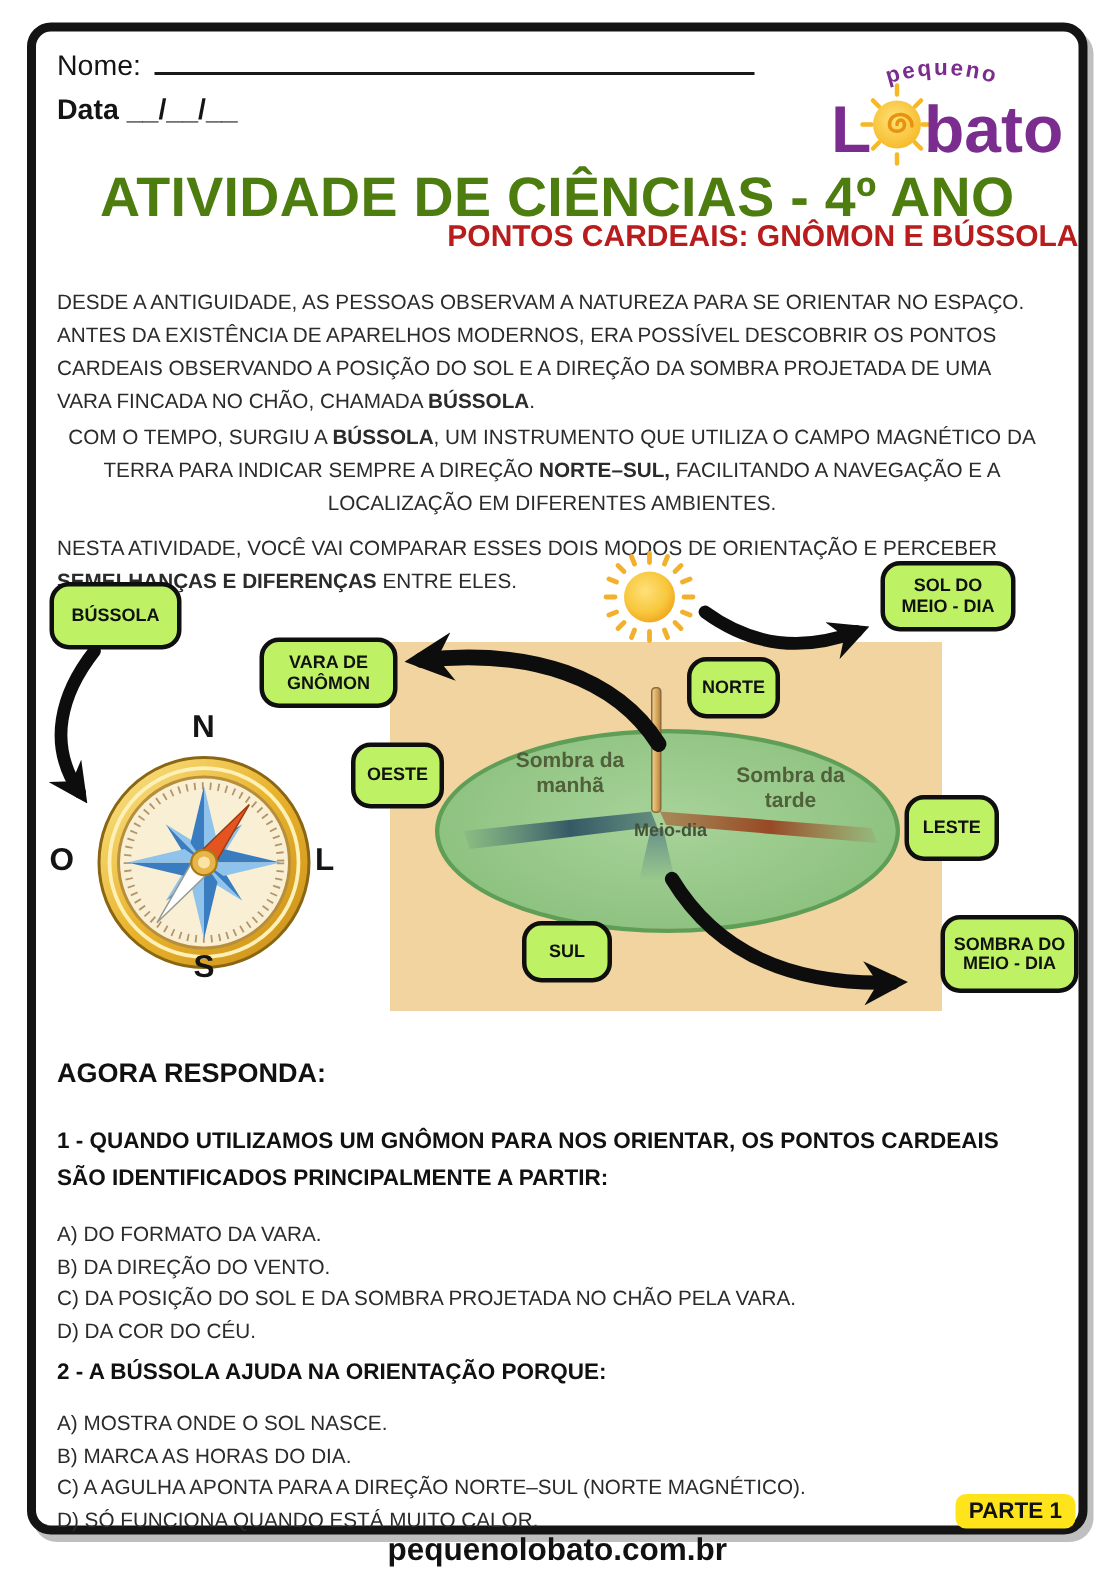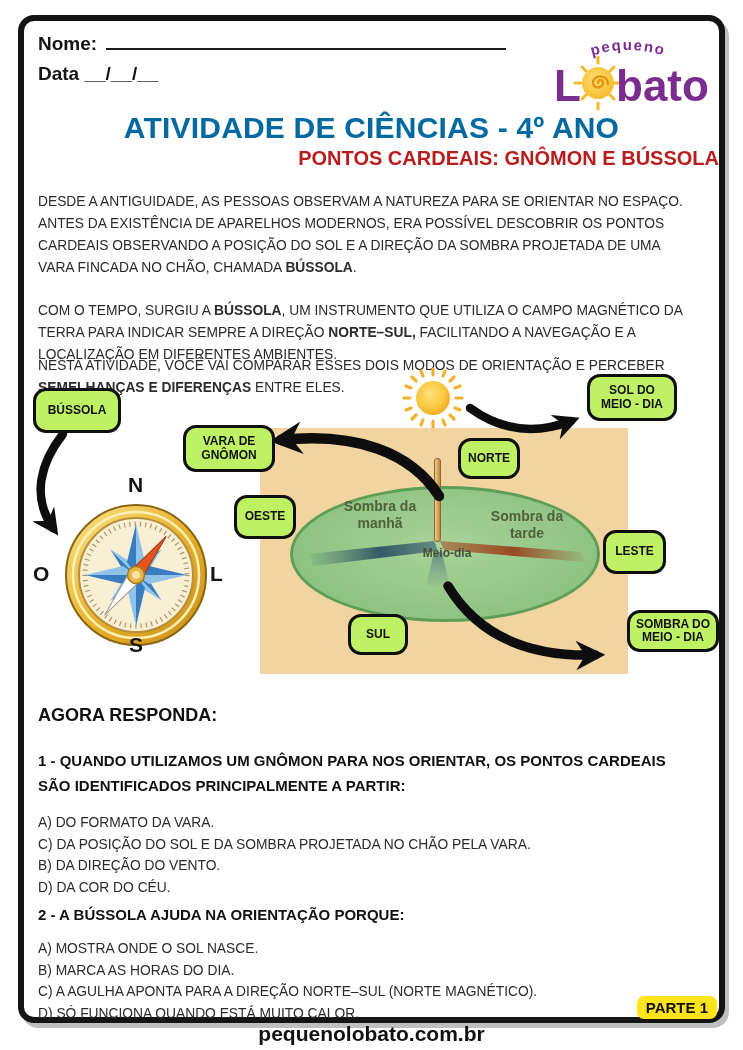--- a/index.html
+++ b/index.html
@@ -2,50 +2,50 @@
 <html><head>
 <meta charset="utf-8">
 <style>
   html,body{margin:0;padding:0;background:#ffffff;}
   .canvas{position:relative;width:743px;height:1050px;background:#ffffff;overflow:hidden;
           font-family:"Liberation Sans",sans-serif;color:#222;}
   .frame{position:absolute;left:18px;top:15px;width:707px;height:1008px;box-sizing:border-box;
          border:6px solid #141414;border-radius:16px;background:#fff;
          box-shadow:4px 5px 0 rgba(0,0,0,0.25);}
   
-  .name-line{position:absolute;left:14px;top:12px;font-size:19px;font-weight:700;color:#141414;white-space:nowrap;}
+  .name-line{position:absolute;left:14px;top:12px;font-size:19px;font-weight:400;color:#141414;white-space:nowrap;}
   .name-rule{display:inline-block;width:400px;border-bottom:2.5px solid #1b1b1b;height:15px;margin-left:9px;}
   .date-line{position:absolute;left:14px;top:42px;font-size:19px;font-weight:700;color:#141414;}
   .logo{position:absolute;right:8px;top:0px;width:165px;height:96px;}
   
-  .title{position:absolute;left:0;top:90px;width:100%;text-align:center;font-size:30px;font-weight:800;color:#0369a1;letter-spacing:.2px;}
+  .title{position:absolute;left:0;top:90px;width:100%;text-align:center;font-size:37px;font-weight:800;color:#4d7c0f;letter-spacing:.2px;}
   .subtitle{position:absolute;left:0;top:126px;width:100%;text-align:right;font-size:20px;font-weight:800;color:#b91c1c;}
   
   .para{position:absolute;left:14px;width:660px;font-size:13.8px;line-height:22px;color:#2b2b2b;}
-  .p1{top:156px;} .p2{top:265px;} .p3{top:320px;}
+  .p1{top:156px;} .p2{top:246px;text-align:center;} .p3{top:320px;}
   
   .diagram{position:relative;position:absolute;left:1px;top:351px;width:692px;height:322px;}
   .tan{position:absolute;left:235px;top:56px;width:368px;height:246px;background:#f1d49f;}
   .ground{position:absolute;left:265px;top:114px;width:310px;height:136px;border-radius:50%;
           background:radial-gradient(ellipse at 50% 45%, #a8d399 0%, #8fc382 70%, #85bb79 100%);
           border:3px solid #5f9e57;box-sizing:border-box;}
   .stick{position:absolute;left:409px;top:86px;width:7px;height:84px;border-radius:3px;
          background:linear-gradient(90deg,#f0cc8a,#d9a85e 55%,#b8853c);border:1px solid #8a6a3a;box-sizing:border-box;}
   .overlay-svg{position:absolute;left:0;top:0;width:692px;height:322px;overflow:visible;}
   .tag{position:absolute;display:flex;align-items:center;justify-content:center;text-align:center;
        background:#bef264;border:3.5px solid #0f0f0f;border-radius:13px;font-size:12px;font-weight:800;
        line-height:1.12;color:#111;box-sizing:border-box;padding:2px 3px;}
   .t-bussola{left:8px;top:16px;width:88px;height:45px;}
-  .t-vara{left:148px;top:53px;width:92px;height:47px;margin-left:10px;}
+  .t-vara{left:148px;top:53px;width:92px;height:47px;}
   .t-sol{left:562px;top:2px;width:90px;height:47px;}
   .t-norte{left:433px;top:66px;width:62px;height:41px;}
   .t-oeste{left:209px;top:123px;width:62px;height:44px;}
   .t-leste{left:578px;top:158px;width:63px;height:44px;}
   .t-sul{left:323px;top:242px;width:60px;height:41px;}
-  .t-sombra{left:602px;top:238px;width:92px;height:42px;}
+  .t-sombra{left:602px;top:238px;width:92px;height:52px;}
   .shadow-label{position:absolute;font-weight:700;color:#50603a;font-size:14px;line-height:17px;text-align:center;}
   .lab-manha{left:305px;top:126px;width:100px;}
   .lab-tarde{left:452px;top:136px;width:100px;}
   .lab-meiodia{left:378px;top:173px;width:88px;font-size:12px;color:#46513a;}
   .compass-letter{position:absolute;font-size:21px;font-weight:800;color:#141414;}
   .cl-n{left:103px;top:101px;} .cl-s{left:104px;top:261px;}
   .cl-o{left:8px;top:190px;} .cl-l{left:185px;top:190px;}
   .compass-svg{position:absolute;left:36px;top:128px;width:150px;height:150px;}
   .sun-svg{position:absolute;left:376px;top:-6px;width:64px;height:64px;}
   
@@ -251,22 +251,22 @@
       <div class="tag t-leste">LESTE</div>
       <div class="tag t-sul">SUL</div>
       <div class="tag t-sombra">SOMBRA DO MEIO - DIA</div>
     </div>
 
     <div class="answers-heading">AGORA RESPONDA:</div>
 
     <div class="question q1">1 - QUANDO UTILIZAMOS UM GNÔMON PARA NOS ORIENTAR, OS PONTOS CARDEAIS SÃO IDENTIFICADOS PRINCIPALMENTE A PARTIR:</div>
     <div class="options opts1">
       <div>A) DO FORMATO DA VARA.</div>
+      <div>B) DA DIREÇÃO DO VENTO.</div>
       <div>C) DA POSIÇÃO DO SOL E DA SOMBRA PROJETADA NO CHÃO PELA VARA.</div>
-      <div>B) DA DIREÇÃO DO VENTO.</div>
       <div>D) DA COR DO CÉU.</div>
     </div>
 
     <div class="question q2">2 - A BÚSSOLA AJUDA NA ORIENTAÇÃO PORQUE:</div>
     <div class="options opts2">
       <div>A) MOSTRA ONDE O SOL NASCE.</div>
       <div>B) MARCA AS HORAS DO DIA.</div>
       <div>C) A AGULHA APONTA PARA A DIREÇÃO NORTE–SUL (NORTE MAGNÉTICO).</div>
       <div>D) SÓ FUNCIONA QUANDO ESTÁ MUITO CALOR.</div>
     </div>

